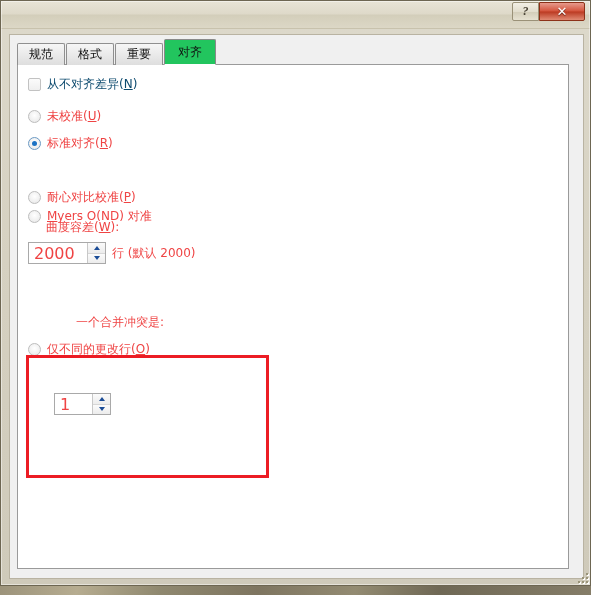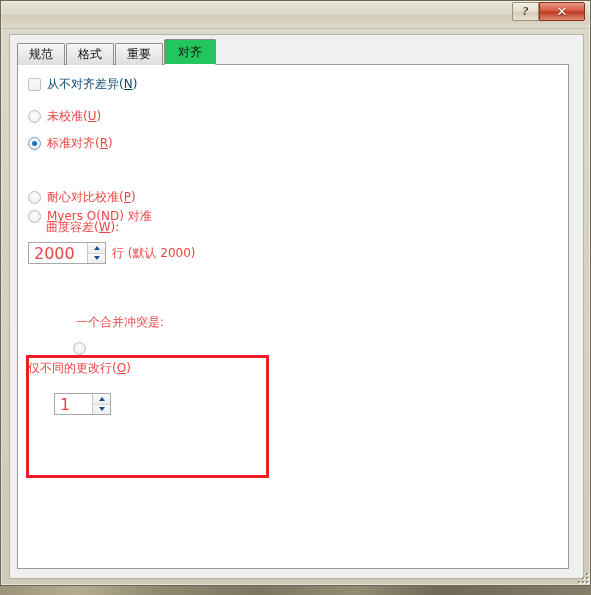--- a/index.html
+++ b/index.html
@@ -420,21 +420,21 @@
 
       <div class="row" style="left:94px; top:181px;">
         <span class="ctl-label">行 (默认 2000)</span>
       </div>
 
 
       <div class="row" style="left:10px; top:250px;margin-left:48px;">
         <span class="ctl-label">一个合并冲突是:</span>
       </div>
 
-      <div class="row" style="left:10px; top:277px;flex-direction:column;">
+      <div class="row" style="left:10px; top:277px;">
         <span class="rad"></span>
         <span class="ctl-label"><span>仅不同的更改行(</span><u>O</u><span>)</span></span>
       </div>
 
 
       <div class="spin" style="left:36px; top:328px; width:57px;">
         <div class="val">1</div>
         <div class="btns">
           <div class="b up">
               <span class="arrow-up"></span>

